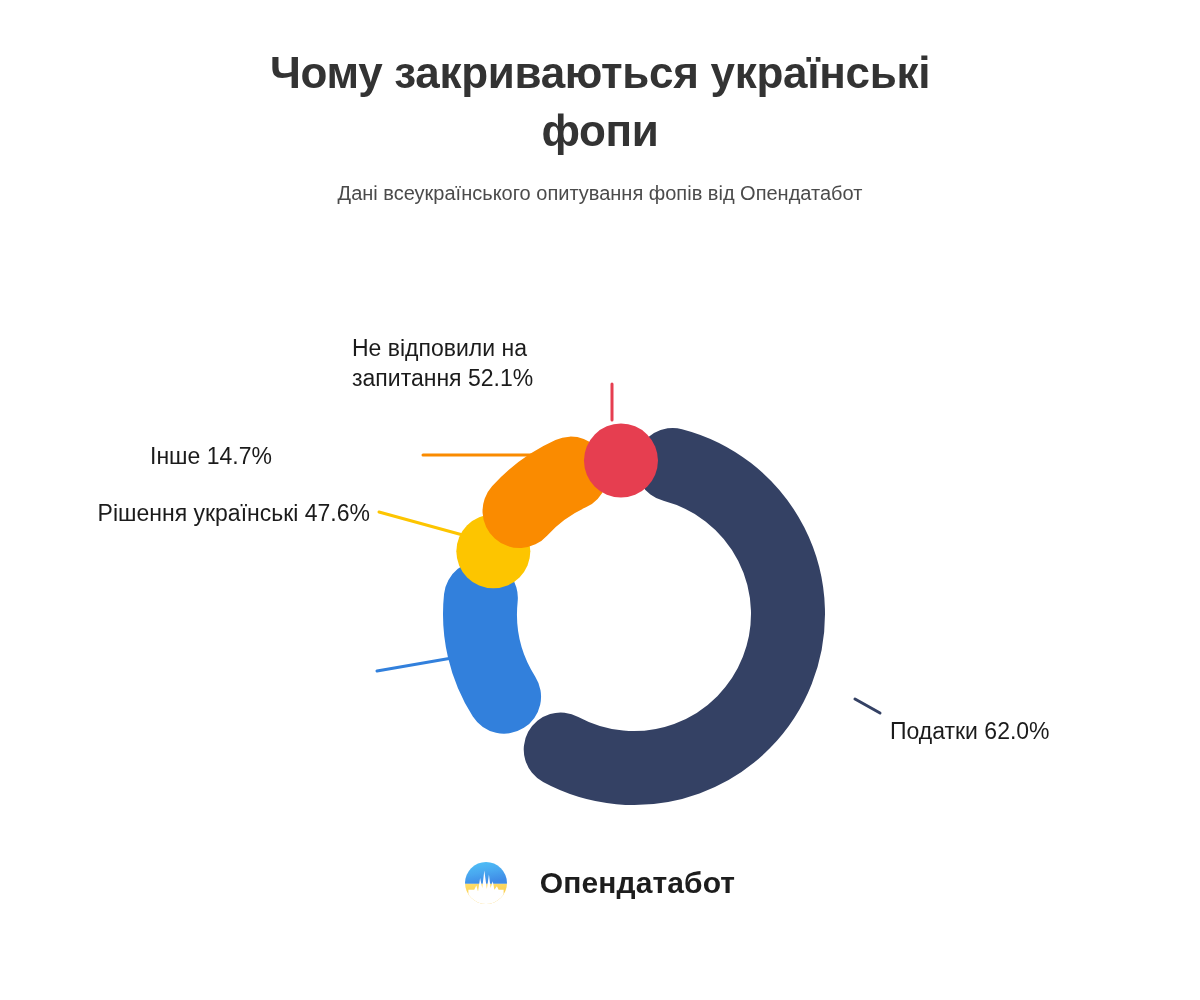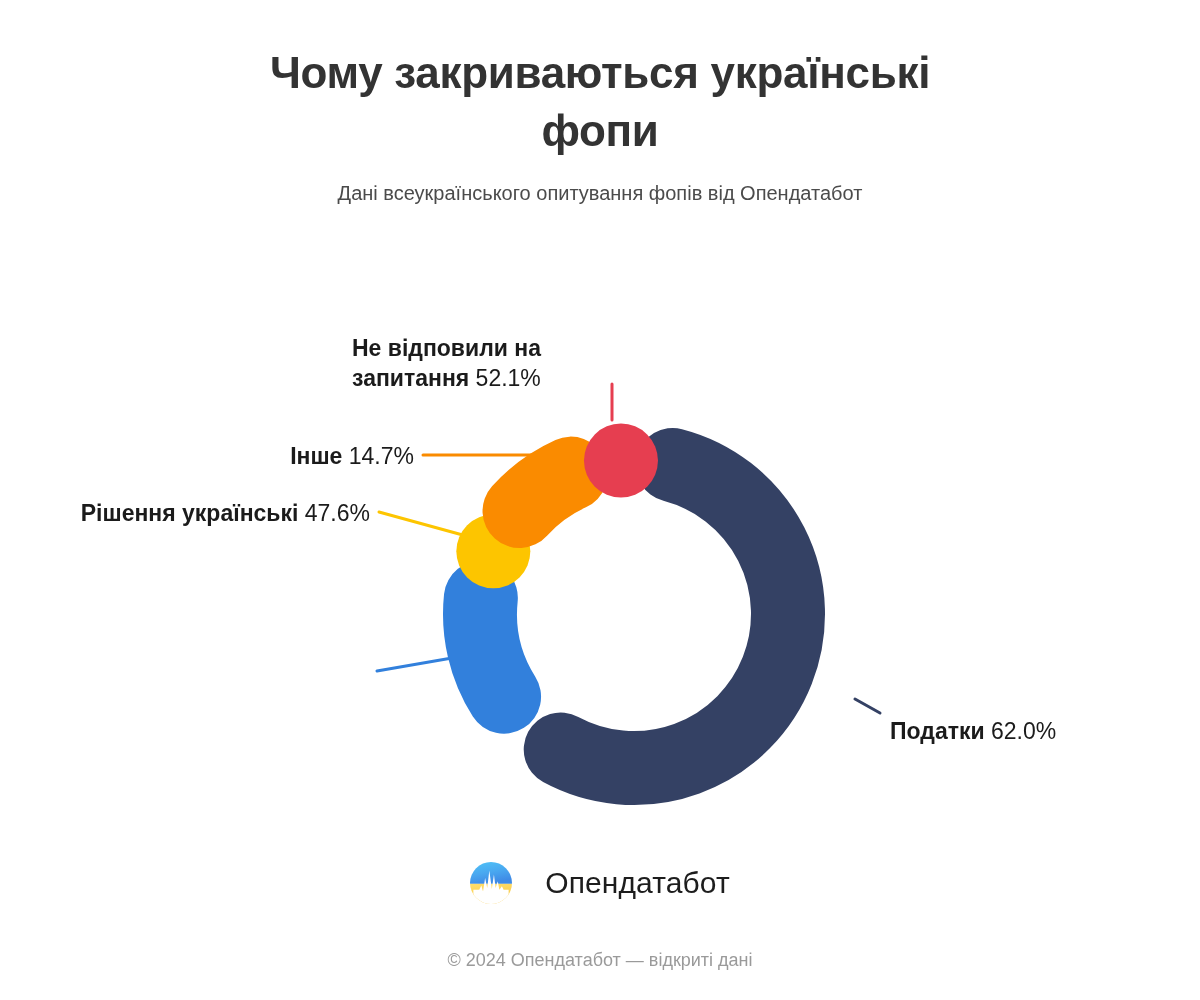--- a/index.html
+++ b/index.html
@@ -64,37 +64,36 @@
 
   
   .slice-label {
     position: absolute;
     font-size: 23px;
     line-height: 1.32;
     color: #1b1b1b;
     white-space: pre-line;
   }
   .slice-label .lbl-name {
-    font-weight: bold;
+    font-weight: normal;
   }
   .slice-label .lbl-value {
     font-weight: normal;
   }
 
   .label-noanswer {
     left: 352px;
     top: 333px;
     width: 232px;
     text-align: left;
   }
   .label-other {
     left: 150px;
     top: 441px;
     width: 264px;
-    text-align: right;
   }
   .label-owner {
     left: 18px;
     top: 498px;
     width: 352px;
     text-align: right;
   }
   .label-nobiz {
     left: 58px;
     top: 657px;
@@ -120,21 +119,21 @@
     gap: 13px;
   }
   .logo-mark {
     width: 42px;
     height: 42px;
     flex: 0 0 auto;
     display: block;
   }
   .logo-text {
     font-size: 30px;
-    font-weight: normal;
+    font-weight: bold;
     color: #1d1d1d;
     letter-spacing: 0.1px;
     margin-left: 20px;
   }
 
   
   .footer {
     position: absolute;
     left: 0;
     top: 950px;
@@ -204,15 +203,14 @@
         <rect x="0" y="0" width="100" height="52" fill="url(#odbBlue)"></rect>
         <rect x="0" y="52" width="100" height="48" fill="url(#odbYellow)"></rect>
         <path d="M8 66 L22 66 L27 56 L31 70 L36 38 L41 62 L46 20 L52 64
                  L57 30 L61 62 L66 46 L70 66 L76 58 L80 66 L92 66
                  L92 104 L8 104 Z" fill="#FFFFFF"></path>
       </g>
     </svg>
     <span class="logo-text">Опендатабот</span>
   </div>
 
-  <div class="footer">© 2024 Опендатабот — відкриті дані</div>
 
 </div>
 
 </body></html>

